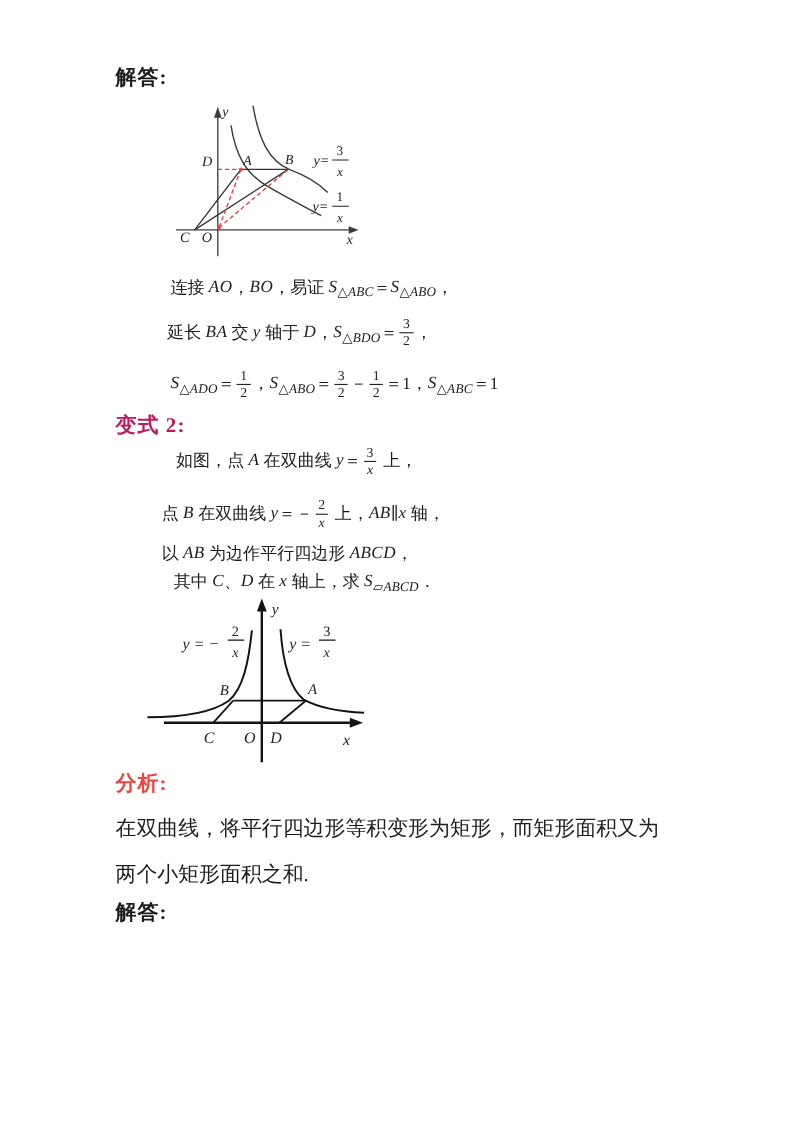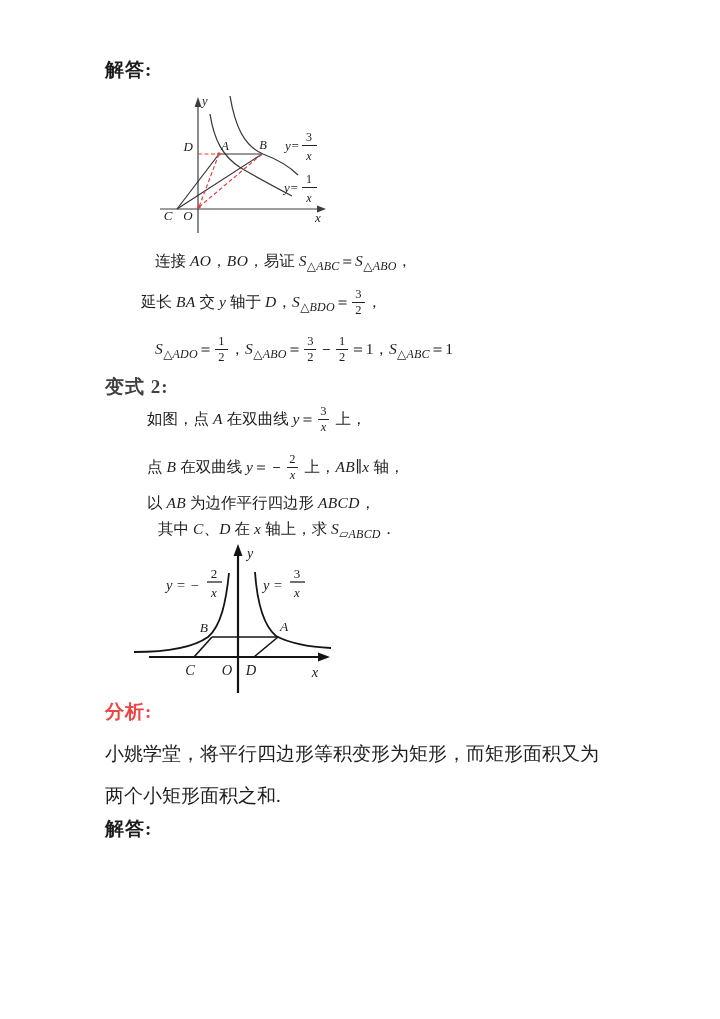--- a/index.html
+++ b/index.html
@@ -1,20 +1,20 @@
 <!DOCTYPE html>
 <html><head>
 <meta charset="utf-8">
 <style>
   html,body{margin:0;padding:0;background:#ffffff;}
   .page{position:relative;width:720px;height:959px;background:#ffffff;overflow:hidden;
         font-family:"Liberation Serif","DejaVu Serif",serif;color:#1d1d1d;}
   .abs{position:absolute;}
   .heading{font-weight:bold;font-size:19px;letter-spacing:1px;}
-  .red-dark{color:#404040;}
+  .red-dark{color:#be185d;}
   .red-bright{color:#ef4444;}
   .mathline{display:flex;align-items:center;font-size:15.5px;justify-content:center;}
   .mt{white-space:pre;}
   .mi{font-style:italic;white-space:pre;letter-spacing:.4px;}
   .msub{font-size:12px;font-style:italic;transform:translateY(4.5px);white-space:pre;letter-spacing:.2px;}
   .frac{display:inline-flex;flex-direction:column;align-items:center;font-size:12.5px;line-height:1.2;margin:0 2px;}
   .frac .fn{padding:0 3px;}
   .frac .fd{border-top:1px solid #222;padding:0 3px;}
   .it{font-style:italic;}
   .para{font-size:19px;line-height:42px;width:502px;}
@@ -73,21 +73,21 @@
       <span class="mt">，</span>
       <span class="mi">BO</span>
       <span class="mt">，易证 </span>
       <span class="mi">S</span>
       <span class="msub">△ABC</span>
       <span class="mt">＝</span>
       <span class="mi">S</span>
       <span class="msub">△ABO</span>
       <span class="mt">，</span>
     </div>
-  <div class="abs mathline" style="left:141px;top:284px;height:36px">
+  <div class="abs mathline" style="left:152px;top:284px;height:36px">
       <span class="mt">延长 </span>
       <span class="mi">BA</span>
       <span class="mt"> 交 </span>
       <span class="mi">y</span>
       <span class="mt"> 轴于 </span>
       <span class="mi">D</span>
       <span class="mt">，</span>
       <span class="mi">S</span>
       <span class="msub">△BDO</span>
       <span class="mt">＝</span>
@@ -119,21 +119,21 @@
         <span class="fd">2</span>
       </span>
       <span class="mt">＝1，</span>
       <span class="mi">S</span>
       <span class="msub">△ABC</span>
       <span class="mt">＝1</span>
     </div>
 
   <div class="abs heading red-dark" style="left:105px;top:374px">变式 2:</div>
 
-  <div class="abs mathline" style="left:147px;top:400px;height:38px">
+  <div class="abs mathline" style="left:160px;top:400px;height:38px">
       <span class="mt">如图，点 </span>
       <span class="mi">A</span>
       <span class="mt"> 在双曲线 </span>
       <span class="mi">y</span>
       <span class="mt">＝</span>
       <span class="frac">
         <span class="fn">3</span>
         <span class="fd it">x</span>
       </span>
       <span class="mt"> 上，</span>
@@ -201,19 +201,19 @@
     <text x="214" y="597" font-size="13" class="svgit" text-anchor="middle">x</text>
 
     <text x="263" y="590" font-size="14.5" class="svgit">y = </text>
     <text x="297" y="578" font-size="13" text-anchor="middle">3</text>
     <line x1="290" y1="582" x2="305" y2="582" stroke="#141414" stroke-width="1.2"></line>
     <text x="297" y="597" font-size="13" class="svgit" text-anchor="middle">x</text>
   </svg>
 
   <div class="abs heading red-bright" style="left:105px;top:699px">分析:</div>
 
-  <div class="abs para" style="left:105px;top:733px">小姚学堂，将平行四边形等积变形为矩形，而矩形面积又为两个小矩形面积之和.</div>
+  <div class="abs para" style="left:105px;top:733px">在双曲线，将平行四边形等积变形为矩形，而矩形面积又为两个小矩形面积之和.</div>
 
   <div class="abs heading" style="left:105px;top:816px">解答:</div>
 
   <div class="abs footer" style="right:17px;top:1000px">知乎 @小姚学堂</div>
 
 </div>
 
 </body></html>

